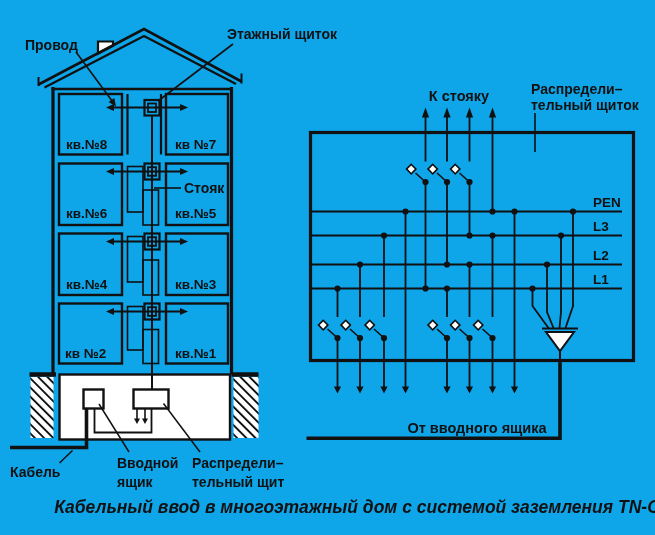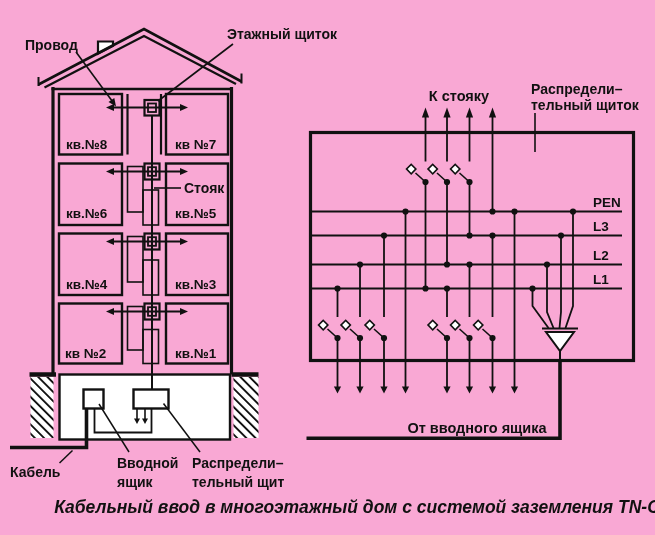--- a/index.html
+++ b/index.html
@@ -1,16 +1,16 @@
 <!DOCTYPE html>
 <html><head>
 <meta charset="utf-8">
 <style>
   html,body{margin:0;padding:0;background:#fff;}
-  #stage{position:relative;width:655px;height:535px;background:#f9a8d4;overflow:hidden;}
+  #stage{position:relative;width:655px;height:535px;background:#0ea5e9;overflow:hidden;}
   svg{display:block;}
   .k{stroke:#111;fill:none;stroke-linecap:butt;}
   .f{fill:#111;stroke:none;}
   .w{fill:#fff;stroke:#111;}
   .s15{stroke-width:1.5px;} .s16{stroke-width:1.6px;} .s18{stroke-width:1.8px;}
   .s2{stroke-width:2px;} .s22{stroke-width:2.2px;} .s24{stroke-width:2.4px;}
   .s26{stroke-width:2.6px;} .s32{stroke-width:3.2px;} .s36{stroke-width:3.6px;}
   .s45{stroke-width:4.5px;}
   text{font-family:"Liberation Sans",sans-serif;font-weight:700;fill:#111;}
   .t13{font-size:13.5px;}

